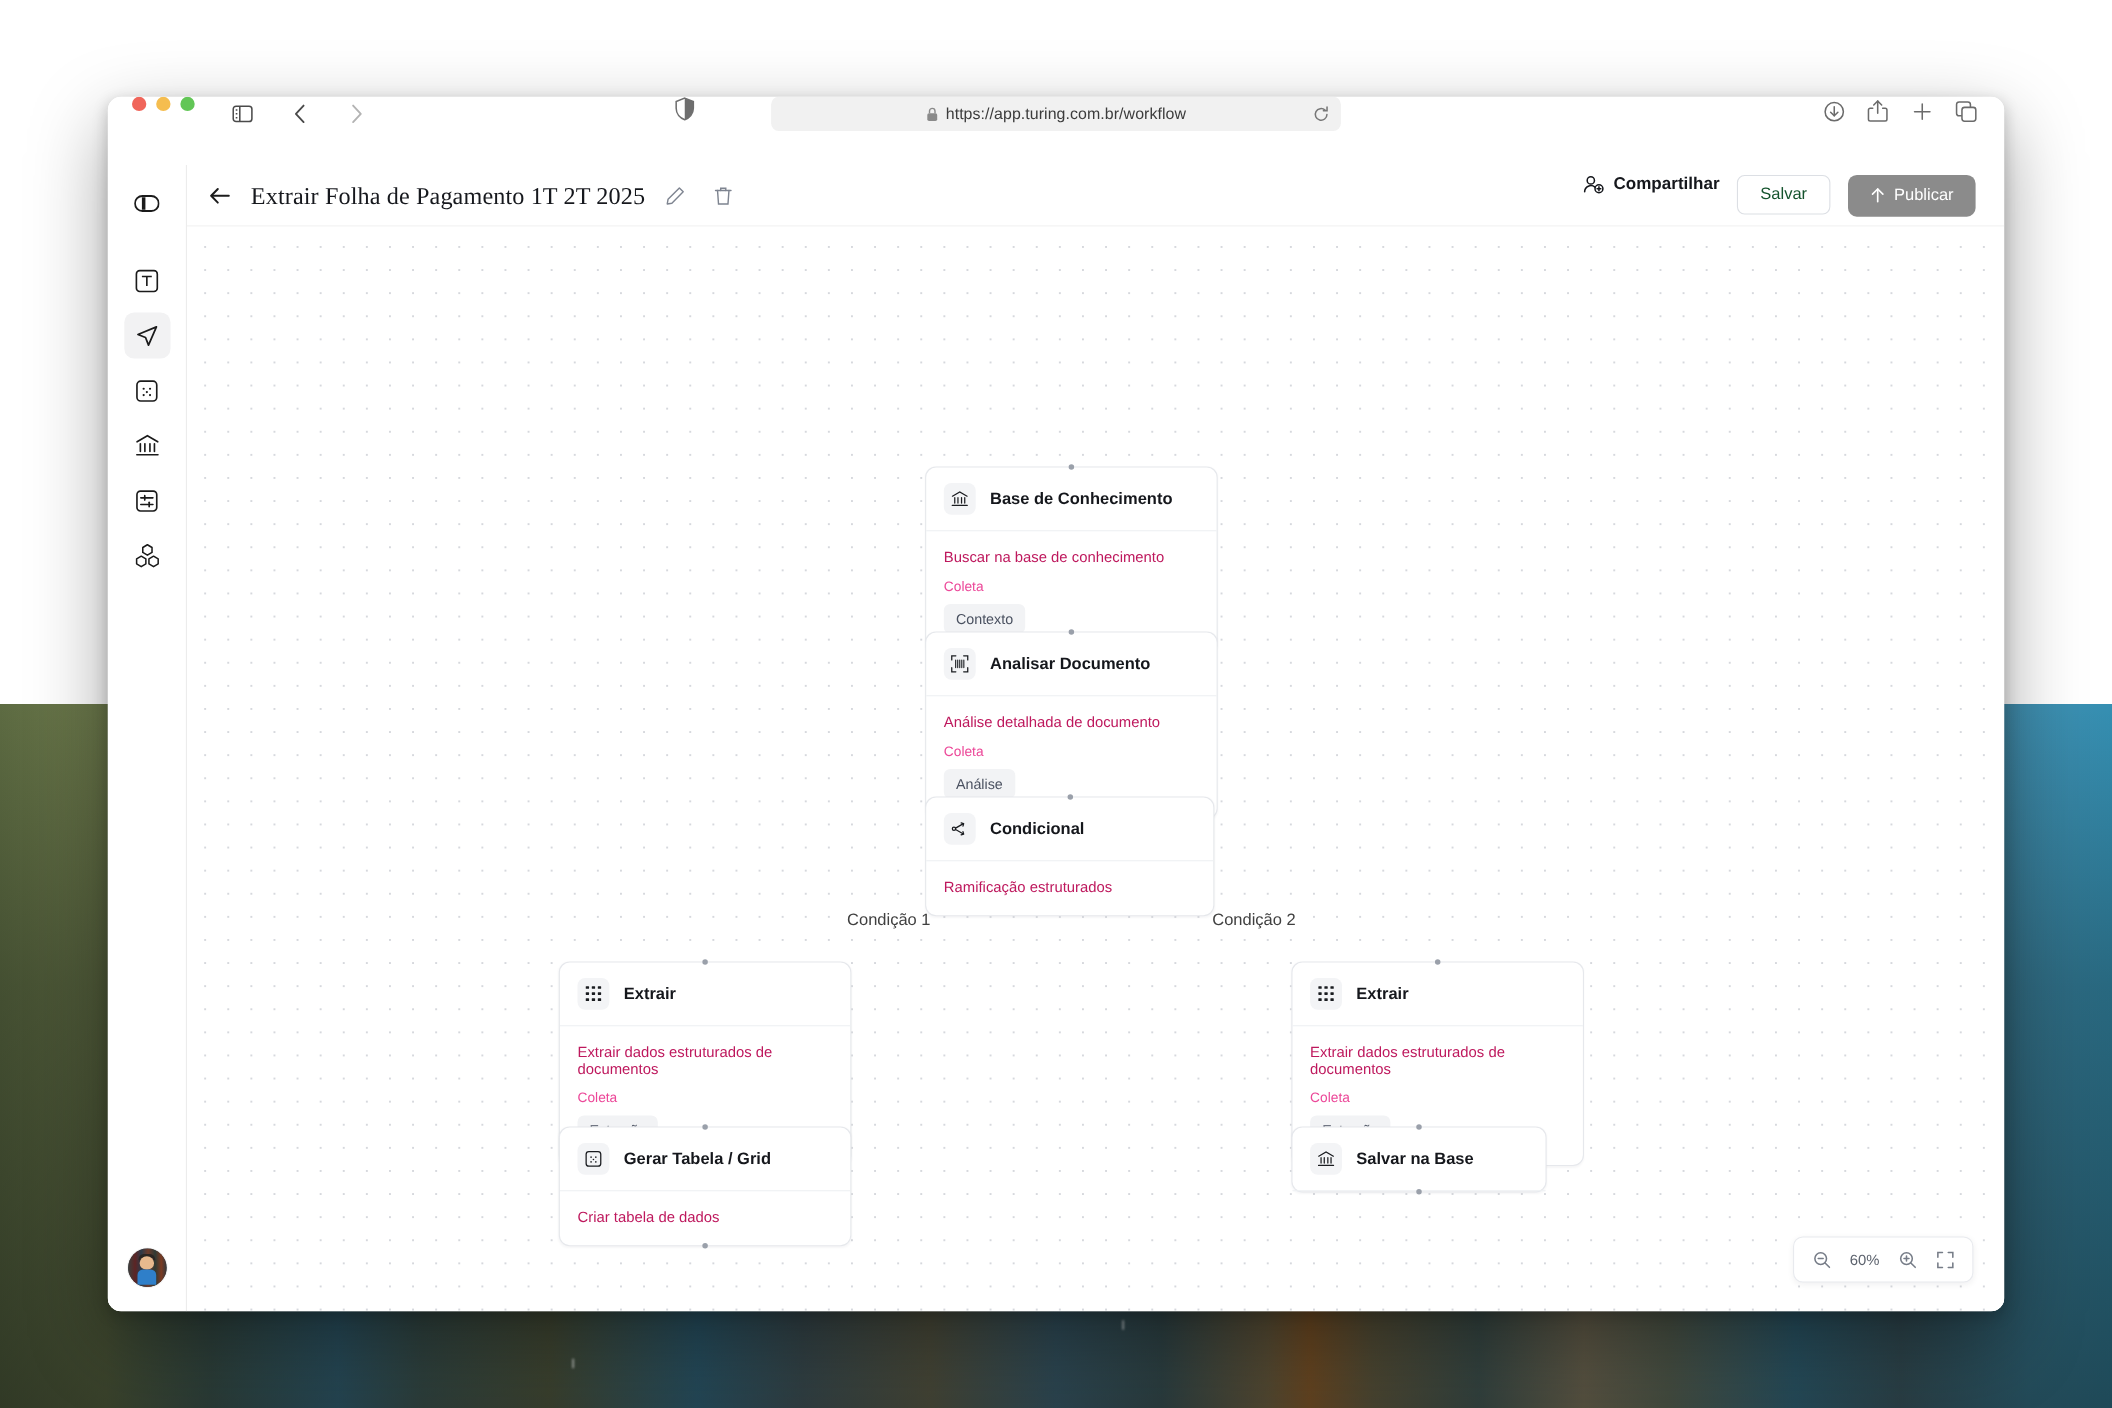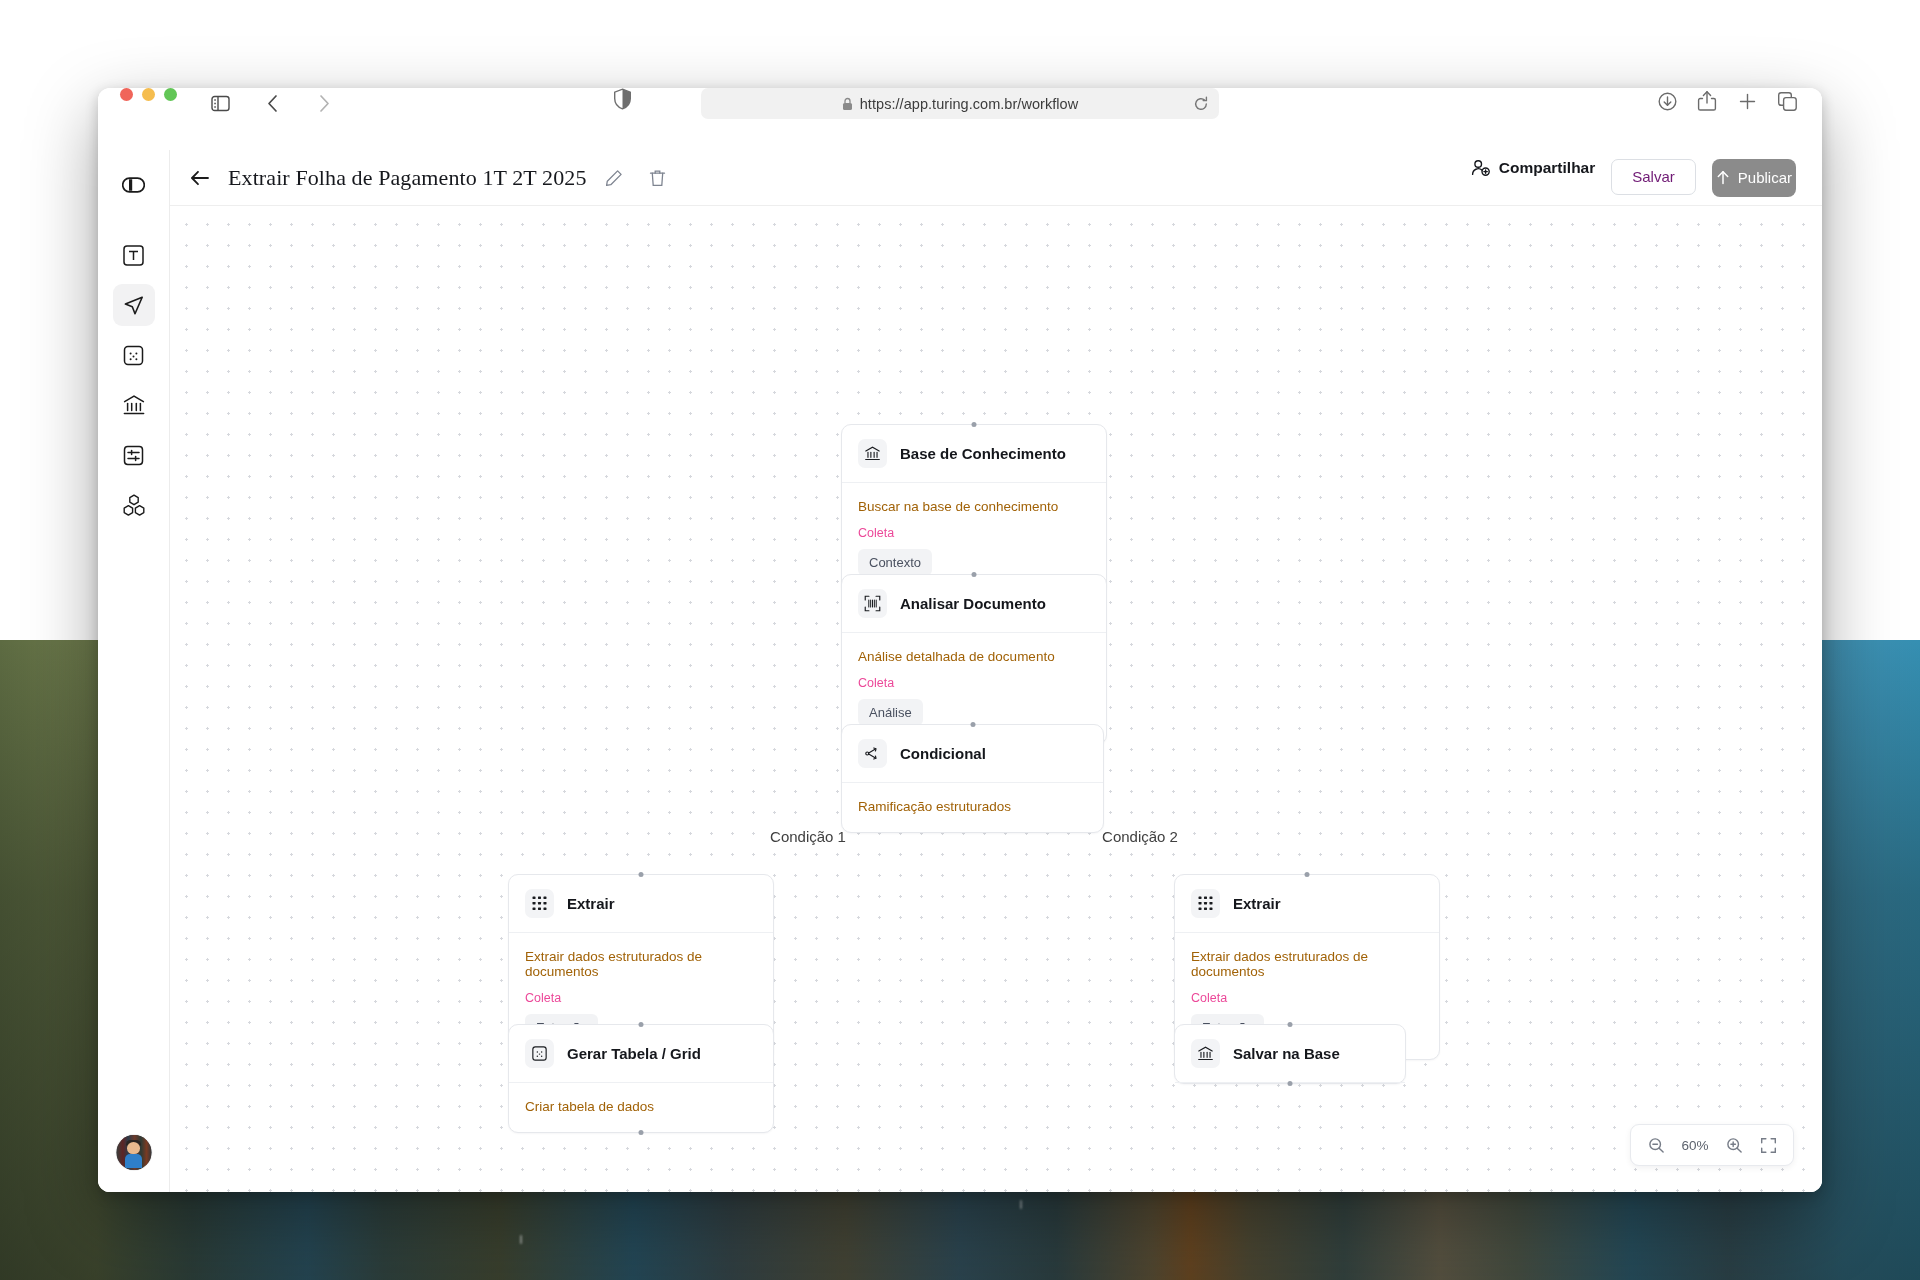--- a/index.html
+++ b/index.html
@@ -166,26 +166,26 @@
   }
   .title-icon { color: #7e8490; display: flex; margin-left: 18px; }
   #appbar-right { margin-left: auto; display: flex; align-items: flex-start; gap: 16px; }
   #share-btn {
     display: flex; align-items: center; gap: 8px;
     font-size: 15.5px; font-weight: bold; color: #15171c;
   }
   #save-btn {
     height: 36px; padding: 0 20px;
     border: 1px solid #dcdfe4; border-radius: 7px;
-    background: #fff; color: #701a75;
+    background: #fff; color: #14532d;
     font-size: 15px; display: flex; align-items: center;
     font-family: "Liberation Sans", sans-serif;
   }
   #publish-btn {
-    height: 38px; padding: 0 4px;
+    height: 38px; padding: 0 20px;
     background: #8b8b8b; color: #fff;
     border: none; border-radius: 8px;
     font-size: 15px; display: flex; align-items: center; gap: 8px;
     font-family: "Liberation Sans", sans-serif;
   }
 
   
   #canvas {
     flex: 1; position: relative; overflow: hidden;
     background-color: #ffffff;
@@ -218,21 +218,21 @@
     border-bottom: 1px solid #eef0f3;
   }
   .node-ic {
     width: 29px; height: 29px; flex: 0 0 29px;
     background: #f3f4f6; border-radius: 7px;
     display: flex; align-items: center; justify-content: center;
     color: #1a1c20;
   }
   .node-title { font-size: 15px; font-weight: bold; color: #15171c; }
   .node-body { padding: 16px 16px 18px; }
-  .node-desc { font-size: 13.5px; color: #a16207; }
+  .node-desc { font-size: 13.5px; color: #be185d; }
   .node-sub { font-size: 12.5px; color: #ec4899; margin-top: 12px; }
   .node-tag {
     display: inline-block; margin-top: 9px;
     background: #f2f3f5; color: #4a5160;
     border-radius: 6px;
     padding: 6px 11px;
     font-size: 13px;
   }
   .port {
     position: absolute; left: 50%; transform: translateX(-50%);

